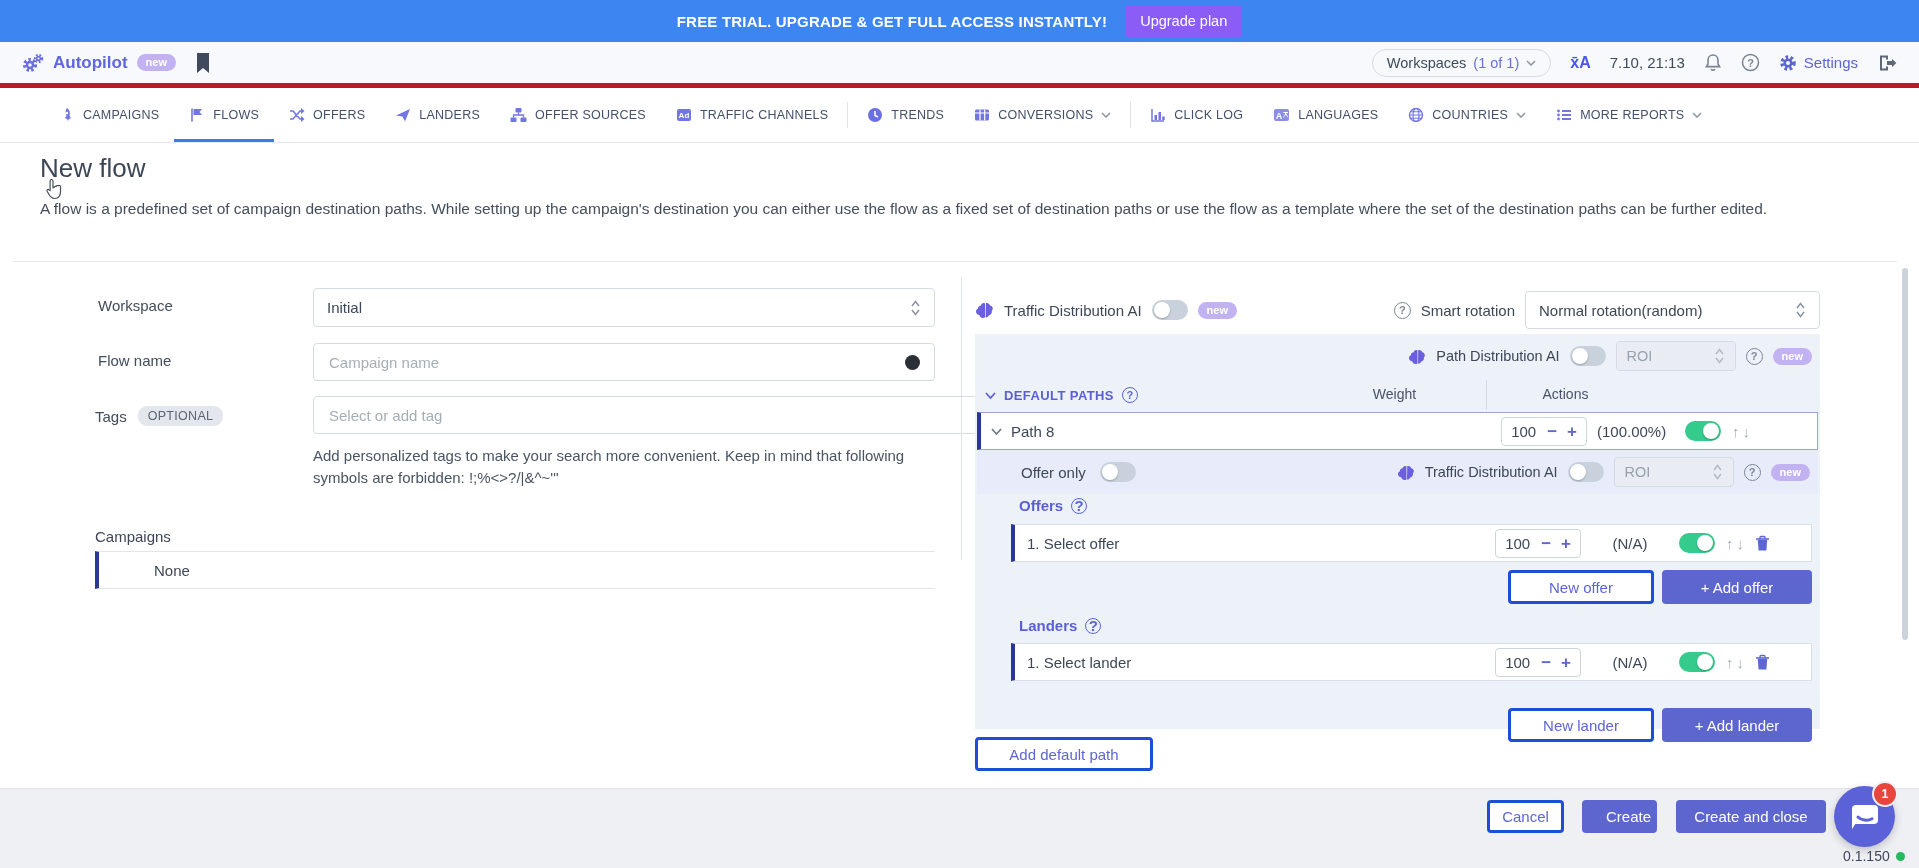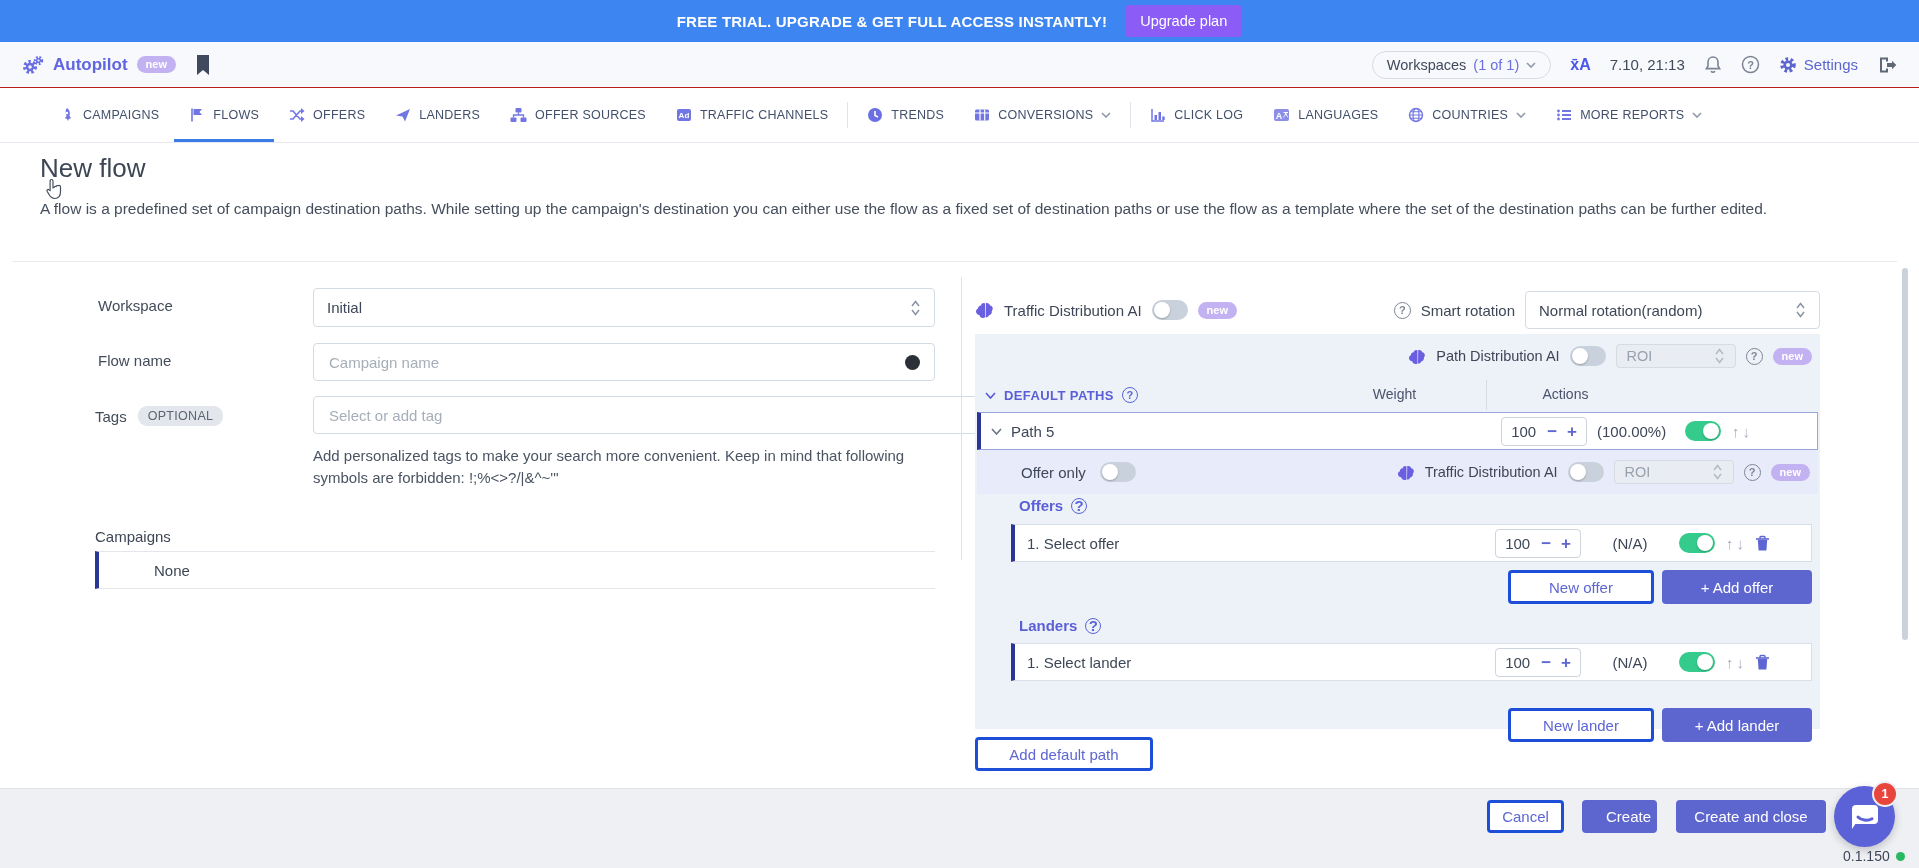--- a/index.html
+++ b/index.html
@@ -8,21 +8,21 @@
 
   
   .banner{position:absolute;left:0;top:0;width:1919px;height:42px;background:#3d85f0;
           display:flex;align-items:center;justify-content:center;gap:18px;}
   .banner-msg{color:#fff;font-size:15px;font-weight:700;letter-spacing:.2px;}
   .btn-upgrade{background:#8b5cf6;color:#fff;border:none;border-radius:4px;font-size:14.5px;
                padding:8px 15px;cursor:pointer;font-family:inherit;}
 
   
   .header{position:absolute;left:0;top:42px;width:1919px;height:46px;background:#f7f9fc;
-          border-bottom:1px solid #b91c1c;display:flex;align-items:center;padding:0 22px;box-sizing:border-box;}
+          border-bottom:5px solid #b91c1c;display:flex;align-items:center;padding:0 22px;box-sizing:border-box;}
   .h-left{display:flex;align-items:center;gap:9px;}
   .brand{color:#6065e0;font-size:17px;font-weight:700;}
   .badge-new{background:#c2b2f2;color:#fff;font-size:11px;font-weight:700;padding:2px 9px 3px;border-radius:9px;}
   .bookmark{margin-left:10px;display:inline-flex;}
   .h-right{margin-left:auto;display:flex;align-items:center;gap:19px;}
   .ws-pill{display:flex;align-items:center;gap:7px;border:1px solid #d7dce3;border-radius:16px;
            padding:5px 14px;font-size:14.5px;color:#3f4a5a;cursor:pointer;background:#f7f9fc;}
   .ws-count{color:#6a6fe2;}
   .translate-ic{color:#4a57e8;font-weight:700;font-size:16px;}
   .h-time{font-size:15px;color:#3f4a5a;}
@@ -65,21 +65,21 @@
                 box-shadow:0 1px 2px rgba(0,0,0,.25);}
   .toggle.off{background:#c9d2dc;}  .toggle.off .knob{left:2px;}
   .toggle.on{background:#35cb8d;}   .toggle.on .knob{right:2px;}
   .qmark{width:17px;height:17px;border:1.5px solid #7e8795;color:#7e8795;border-radius:50%;font-size:11px;
          display:inline-flex;align-items:center;justify-content:center;font-weight:700;flex:none;box-sizing:border-box;}
   .qmark.purple{border-color:#5a66d8;color:#5a66d8;}
   .table{position:absolute;left:975px;top:334px;width:845px;height:395px;background:#edf1f8;}
   .pda-row{position:absolute;left:0;right:8px;top:6px;height:32px;display:flex;align-items:center;
            justify-content:flex-end;gap:10px;}
   .pda-row .plabel{font-size:14.5px;}
-  .roi-select{width:120px;height:24px;background:#e9edf3;border:1px solid #d5dbe3;border-radius:4px;
+  .roi-select{width:120px;height:30px;background:#e9edf3;border:1px solid #d5dbe3;border-radius:4px;
               display:flex;align-items:center;justify-content:space-between;padding:0 10px;box-sizing:border-box;
               color:#98a1ae;font-size:14.5px;}
   .dp-row{position:absolute;left:0;right:0;top:44px;height:34px;}
   .dp-left{position:absolute;left:10px;top:0;height:34px;display:flex;align-items:center;gap:8px;}
   .dp-title{font-size:13px;font-weight:700;color:#5a5fd6;letter-spacing:.4px;}
   .col-hdr{position:absolute;top:8px;font-size:14px;color:#49536b;text-align:center;width:75px;}
   .col-div{position:absolute;left:511px;top:2px;width:1px;height:30px;background:#d4dbe5;}
   .path-row{position:absolute;left:2px;right:2px;top:78px;height:38px;background:#fff;
             border:1px solid #9aa5dd;border-left:4px solid #2b3794;display:flex;align-items:center;
             padding:0 8px 0 10px;box-sizing:border-box;}
@@ -392,21 +392,21 @@
       </span>
       <span class="col-hdr" style="left:382px;">Weight</span>
       <span class="col-div"></span>
       <span class="col-hdr" style="left:553px;">Actions</span>
     </div>
 
     <div class="path-row">
       <svg width="11" height="7">
           <path d="M1 1l4.5 5L10 1" stroke="#6b7588" stroke-width="1.6" fill="none"></path>
         </svg>
-      <span class="row-label" style="margin-left:9px;">Path 5</span>
+      <span class="row-label" style="margin-left:9px;">Path 8</span>
       <span class="rgroup">
         <span class="wbox">
           <span class="wnum">100</span>
           <span class="wminus">−</span>
           <span class="wplus">+</span>
         </span>
         <span class="pct">(100.00%)</span>
         <span class="acts">
           <span class="toggle on">
               <span class="knob"></span>

